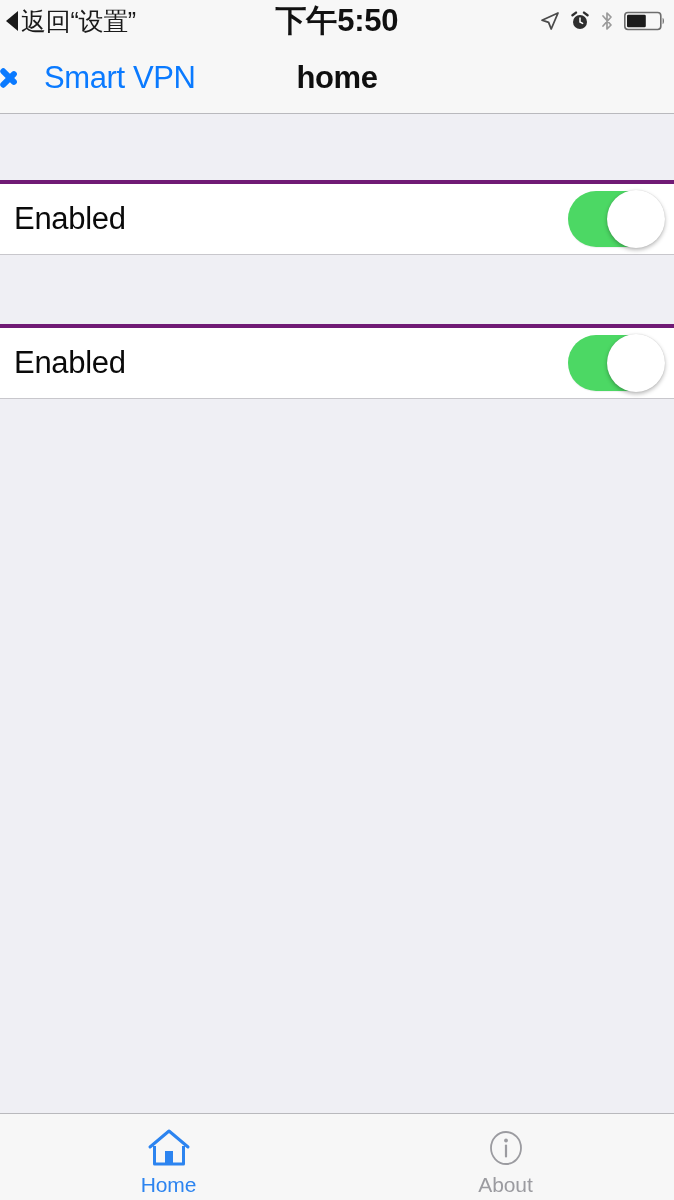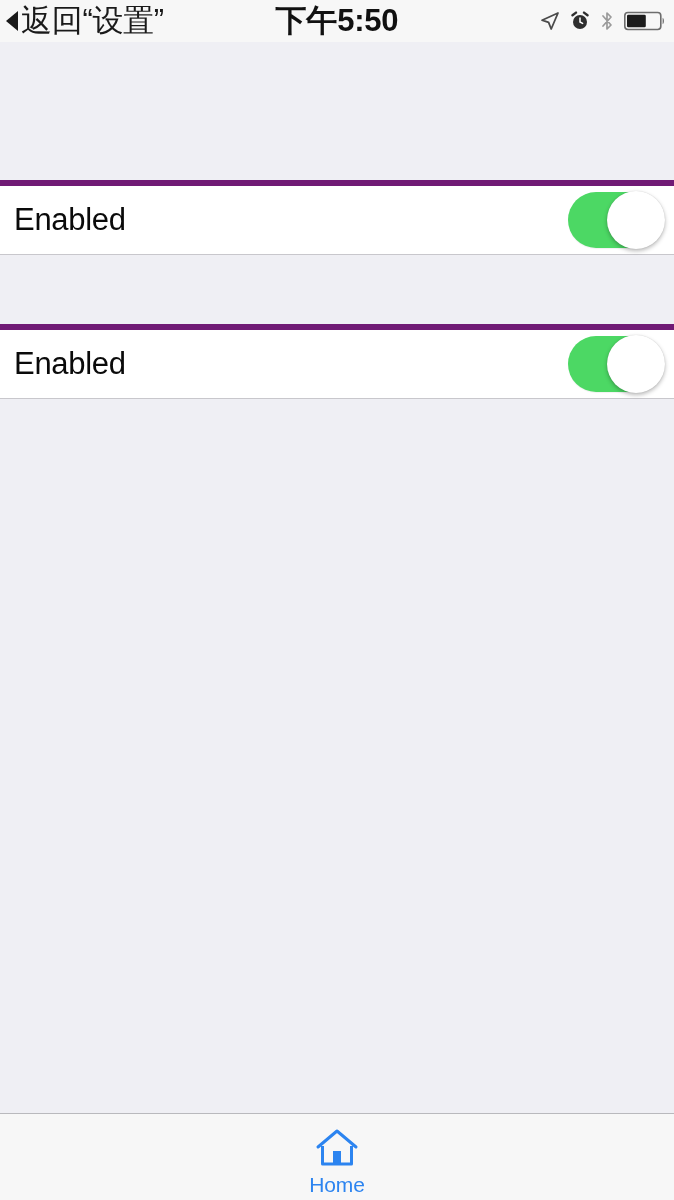--- a/index.html
+++ b/index.html
@@ -28,21 +28,21 @@
     height: 42px;
     background: #f7f7f7;
     display: flex;
     align-items: center;
   }
   .sb-left {
     position: absolute;
     left: 6px;
     display: flex;
     align-items: center;
-    font-size: 31px;
+    font-size: 25px;
     color: #1a1a1a;
     letter-spacing: -0.3px;
     white-space: nowrap;
   }
   .sb-backarrow {
     display: inline-block;
     width: 0; height: 0;
     border-top: 10px solid transparent;
     border-bottom: 10px solid transparent;
     border-right: 12px solid #1a1a1a;
@@ -133,21 +133,21 @@
     overflow: hidden;
   }
   .group-gap { background: #efeff4; }
   .gap-1 { height: 65px; }
   .gap-2 { height: 69px; }
 
   .cell {
     position: relative;
     height: 75px;
     background: #ffffff;
-    border-top: 6px solid #701a75;
+    border-top: 4px solid #701a75;
     border-bottom: 1px solid #c8c7cc;
     display: flex;
     align-items: center;
     padding: 0 14px 0 14px;
   }
   .cell-title {
     font-size: 31px;
     color: #0a0a0a;
     letter-spacing: -0.3px;
   }
@@ -254,20 +254,27 @@
       <span>
         <svg width="42" height="20" viewBox="0 0 42 20">
           <rect x="0.8" y="1.5" width="36" height="17" rx="3.2" ry="3.2" fill="none" stroke="#6d6d6d" stroke-width="1.6"></rect>
           <rect x="3" y="3.7" width="18.8" height="12.6" rx="1.4" ry="1.4" fill="#1c1c1c"></rect>
           <path d="M38.6 6.8 C40.4 7.6 40.4 12.4 38.6 13.2 Z" fill="#6d6d6d"></path>
         </svg>
       </span>
     </div>
   </div>
 
+  <div class="nav-bar">
+    <div class="nav-back">
+      <span class="chev-left"></span>
+      <span class="nav-back-label">Smart VPN</span>
+    </div>
+    <div class="nav-title">home</div>
+  </div>
 
   <div class="content">
 
     <div class="group-gap gap-1"></div>
 
     <div class="cell">
       <span class="cell-title">Enabled</span>
       <span class="cell-right">
         <span class="switch">
           <span class="knob"></span>
@@ -294,16 +301,26 @@
       <span class="tab-icon">
         <svg width="46" height="44" viewBox="0 0 46 44">
           <path d="M4 21 L23 5 L42 21" fill="none" stroke="#2c84f0" stroke-width="3" stroke-linecap="round" stroke-linejoin="round"></path>
           <path d="M8.5 20 L8.5 38 L37.5 38 L37.5 20" fill="none" stroke="#2c84f0" stroke-width="3" stroke-linejoin="round"></path>
           <rect x="19" y="25" width="8" height="13" fill="#2c84f0"></rect>
         </svg>
       </span>
       <span class="tab-label">Home</span>
     </div>
 
+    <div class="tab-item inactive">
+      <span class="tab-icon">
+        <svg width="44" height="44" viewBox="0 0 44 44">
+          <ellipse cx="22" cy="22" rx="15" ry="16" fill="none" stroke="#9b9ba0" stroke-width="1.8"></ellipse>
+          <circle cx="22" cy="14.5" r="1.9" fill="#9b9ba0"></circle>
+          <path d="M22 19.5 L22 30.5" stroke="#9b9ba0" stroke-width="2.2" stroke-linecap="round"></path>
+        </svg>
+      </span>
+      <span class="tab-label">About</span>
+    </div>
 
   </div>
 
 </div>
 
 </body></html>

